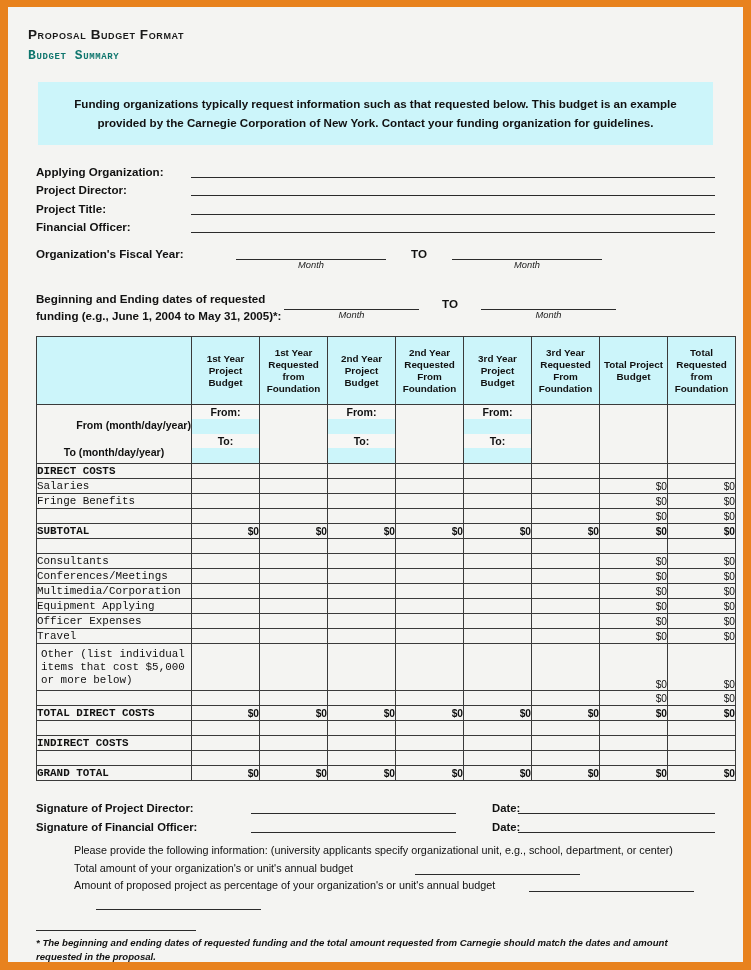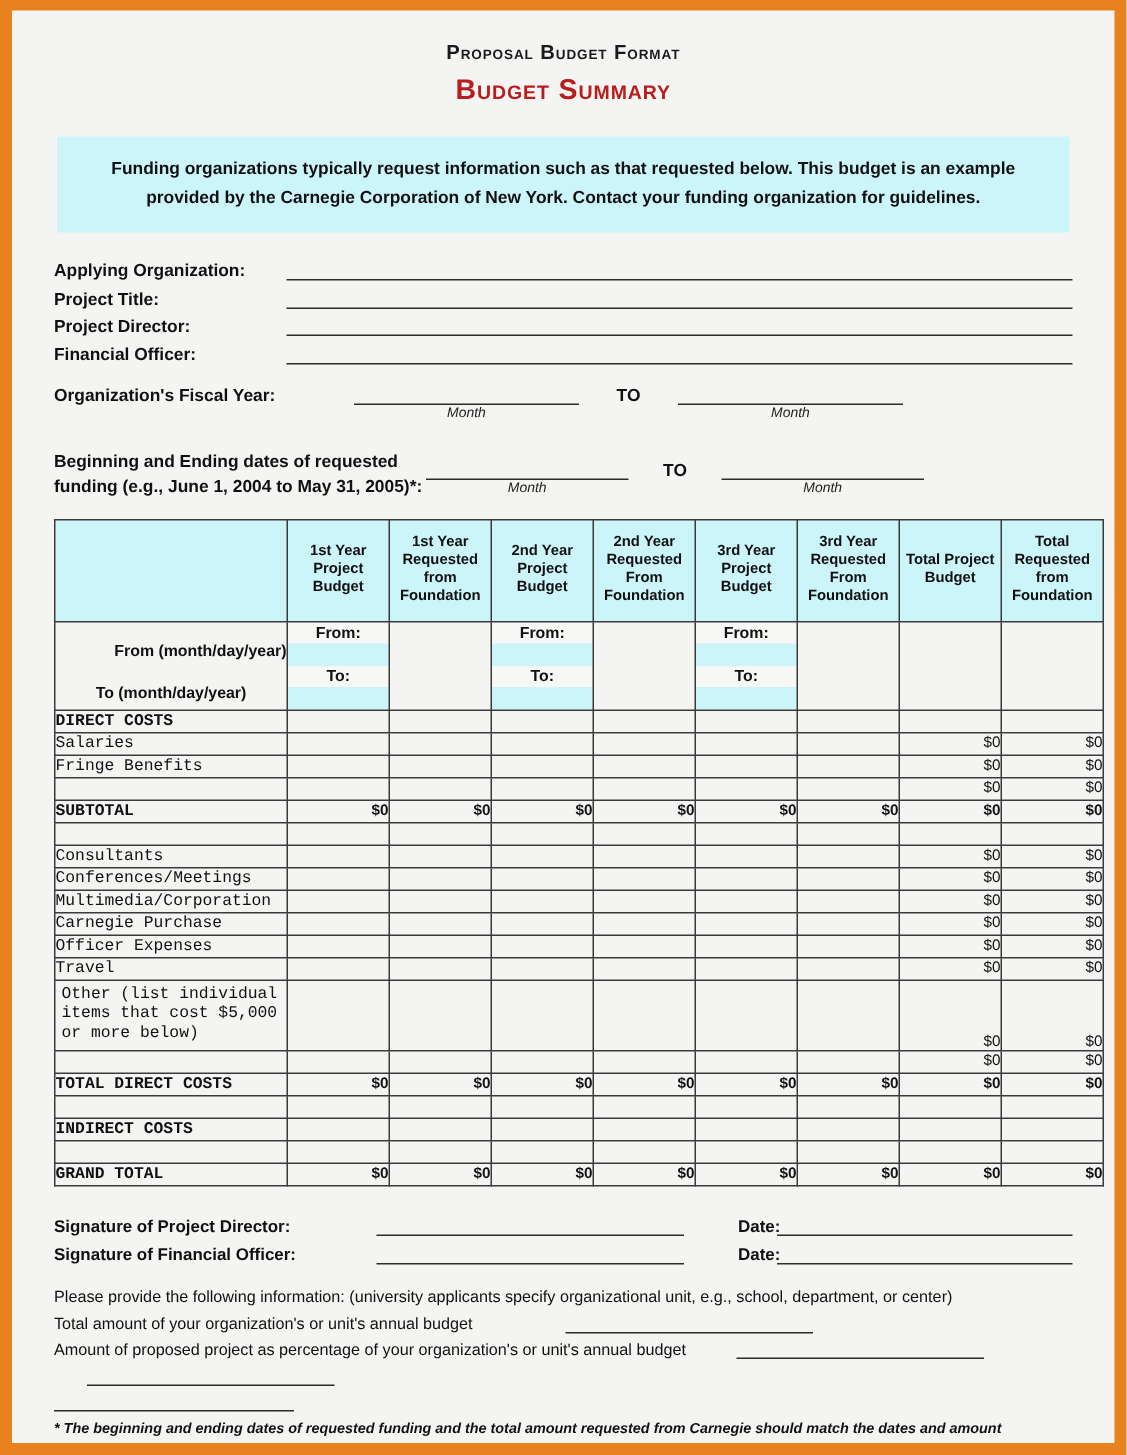--- a/index.html
+++ b/index.html
@@ -14,30 +14,31 @@
     position:absolute;
     left:8px; top:7px;
     width:735px; height:955px;
     background:#F4F4F2;
     padding:0;
     overflow:hidden;
   }
   .inner { padding:14px 20px 0 20px; }
 
   
-  .title-block { text-align:center; margin-top:4px; }
+  .title-block { text-align:left; margin-top:4px; }
   .doc-title {
     font-weight:bold; font-size:13.5px; color:#1a1a1a;
     letter-spacing:0.6px; line-height:1.55;
     font-variant:small-caps;
   }
   .doc-subtitle {
-    font-weight:bold; font-size:19px; color:#b91c1c;
+    font-weight:bold; font-size:13px; color:#0f766e;
     letter-spacing:0.6px; line-height:1.55;
     font-variant:small-caps;
+    font-family:Liberation Mono, monospace;
   }
 
   
   .banner {
     margin:16px 10px 0 10px;
     background:#CCF5FA;
     padding:12px 16px 13px 16px;
     text-align:center;
     font-weight:bold; font-size:11.6px; color:#111;
     line-height:1.65;
@@ -109,21 +110,21 @@
   .sig { margin:14px 8px 0 8px; }
   .sigrow { display:flex; align-items:flex-end; height:19px; }
   .siglabel { font-weight:bold; font-size:11.3px; color:#111; width:215px; }
   .sigline { border-bottom:1.6px solid #2b2b2b; height:14px; }
   .sigline.a { width:205px; }
   .datelabel { font-weight:bold; font-size:11.3px; color:#111; width:62px; padding-left:36px; }
   .sigline.b { flex:1; }
 
   
   .infolines { margin:11px 8px 0 8px; font-size:10.8px; color:#111; }
-  .infoline { display:flex; align-items:flex-end; height:17.5px; }
+  .infoline { display:flex; align-items:flex-start; height:17.5px;margin-left:38px; }
   .infoline .txt { white-space:nowrap; }
   .infoline .uline { border-bottom:1.6px solid #2b2b2b; height:13px; width:165px; }
   .sp-a { width:62px; }
   .sp-b { width:34px; }
   .sp-c { width:22px; }
 
   
   .fn-rule { margin:16px 8px 0 8px; width:160px; border-top:1.8px solid #2b2b2b; }
   .footnote {
     margin:5px 8px 0 8px;
@@ -145,26 +146,26 @@
     <div class="banner">Funding organizations typically request information such as that requested below.  This budget is an example provided by the Carnegie Corporation of New York.  Contact your funding organization for guidelines.</div>
 
     <div class="fields">
 
       <div class="frow">
         <span class="flabel w-lbl-1">Applying Organization:</span>
         <span class="fline"></span>
       </div>
 
       <div class="frow">
+        <span class="flabel w-lbl-1">Project Director:</span>
+        <span class="fline"></span>
+      </div>
+
+      <div class="frow">
         <span class="flabel w-lbl-1">Project Title:</span>
-        <span class="fline"></span>
-      </div>
-
-      <div class="frow">
-        <span class="flabel w-lbl-1">Project Director:</span>
         <span class="fline"></span>
       </div>
 
       <div class="frow">
         <span class="flabel w-lbl-1">Financial Officer:</span>
         <span class="fline"></span>
       </div>
 
       <div class="fiscal">
         <span class="flabel" style="width:200px;">Organization's Fiscal Year:</span>
@@ -348,21 +349,21 @@
             <td class="num"></td>
             <td class="num"></td>
             <td class="num"></td>
             <td class="num"></td>
             <td class="num"></td>
             <td class="num"></td>
             <td class="num">$0</td>
             <td class="num">$0</td>
           </tr>
           <tr class="r">
-            <td class="rowlabel">Carnegie Purchase</td>
+            <td class="rowlabel">Equipment Applying</td>
             <td class="num"></td>
             <td class="num"></td>
             <td class="num"></td>
             <td class="num"></td>
             <td class="num"></td>
             <td class="num"></td>
             <td class="num">$0</td>
             <td class="num">$0</td>
           </tr>
           <tr class="r">

